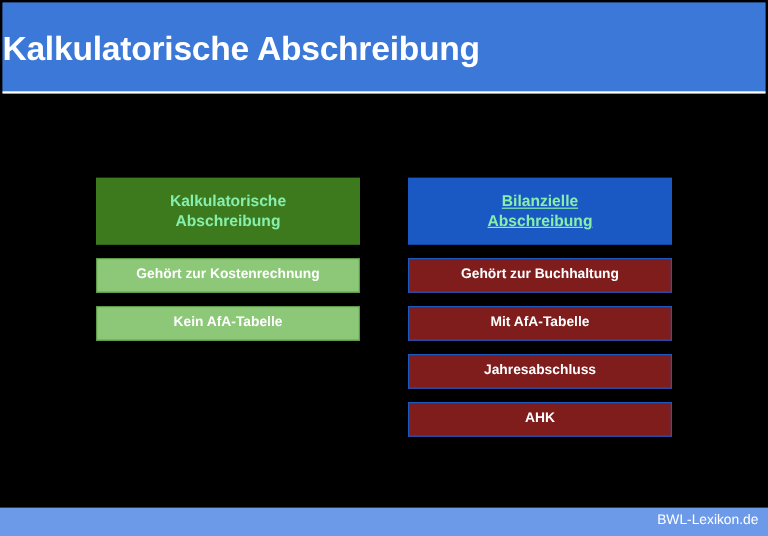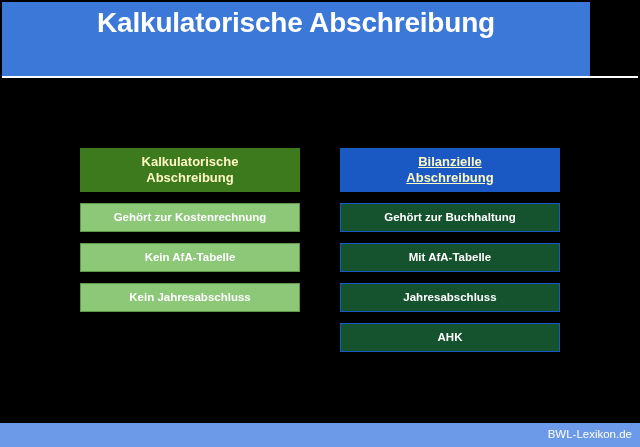--- a/index.html
+++ b/index.html
@@ -22,26 +22,26 @@
     background: #000000;
     box-sizing: border-box;
     overflow: hidden;
   }
 
   
   .header-band {
     position: absolute;
     left: 2px;
     top: 2px;
-    width: 588px;
+    width: 636px;
     height: 74px;
     background: #3b78d8;
     box-sizing: border-box;
     display: flex;
-    flex-direction: column;
+    flex-direction: row;
     align-items: center;
     justify-content: flex-start;
     padding-top: 3px;
   }
   .header-title {
     color: #ffffff;
     font-size: 28px;
     font-weight: bold;
     line-height: 1.25;
     letter-spacing: -0.2px;
@@ -75,26 +75,26 @@
     display: flex;
     justify-content: space-between;
   }
   .column {
     width: 220px;
     display: flex;
     flex-direction: column;
   }
 
   .col-head {
-    height: 44px;
+    height: 56px;
     display: flex;
     align-items: center;
     justify-content: center;
     text-align: center;
-    color: #fef9c3;
+    color: #86efac;
     font-size: 13px;
     font-weight: bold;
     line-height: 1.22;
     box-sizing: border-box;
     padding: 0 20px;
   }
   .column.green .col-head { background: #3d7a1e; }
   .column.blue  .col-head { background: #1a58c4; text-decoration: underline; }
 
   .col-item {
@@ -109,21 +109,21 @@
     font-weight: bold;
     line-height: 1.2;
     box-sizing: border-box;
     padding: 0 5px;
   }
   .column.green .col-item {
     background: #8cc878;
     border: 1px solid #5d9a46;
   }
   .column.blue .col-item {
-    background: #14532d;
+    background: #7f1d1d;
     border: 1px solid #1a58c4;
   }
 
   
   .footer-band {
     position: absolute;
     left: 0;
     top: 423px;
     width: 640px;
     height: 24px;
@@ -156,21 +156,20 @@
 
     <div class="column green">
       <div class="col-head">
         <span>
           <span>Kalkulatorische</span><br>
           <span>Abschreibung</span>
         </span>
       </div>
       <div class="col-item">Gehört zur Kostenrechnung</div>
       <div class="col-item">Kein AfA-Tabelle</div>
-      <div class="col-item">Kein Jahresabschluss</div>
     </div>
 
     <div class="column blue">
       <div class="col-head">
         <span>
           <span>Bilanzielle</span><br>
           <span>Abschreibung</span>
         </span>
       </div>
       <div class="col-item">Gehört zur Buchhaltung</div>

